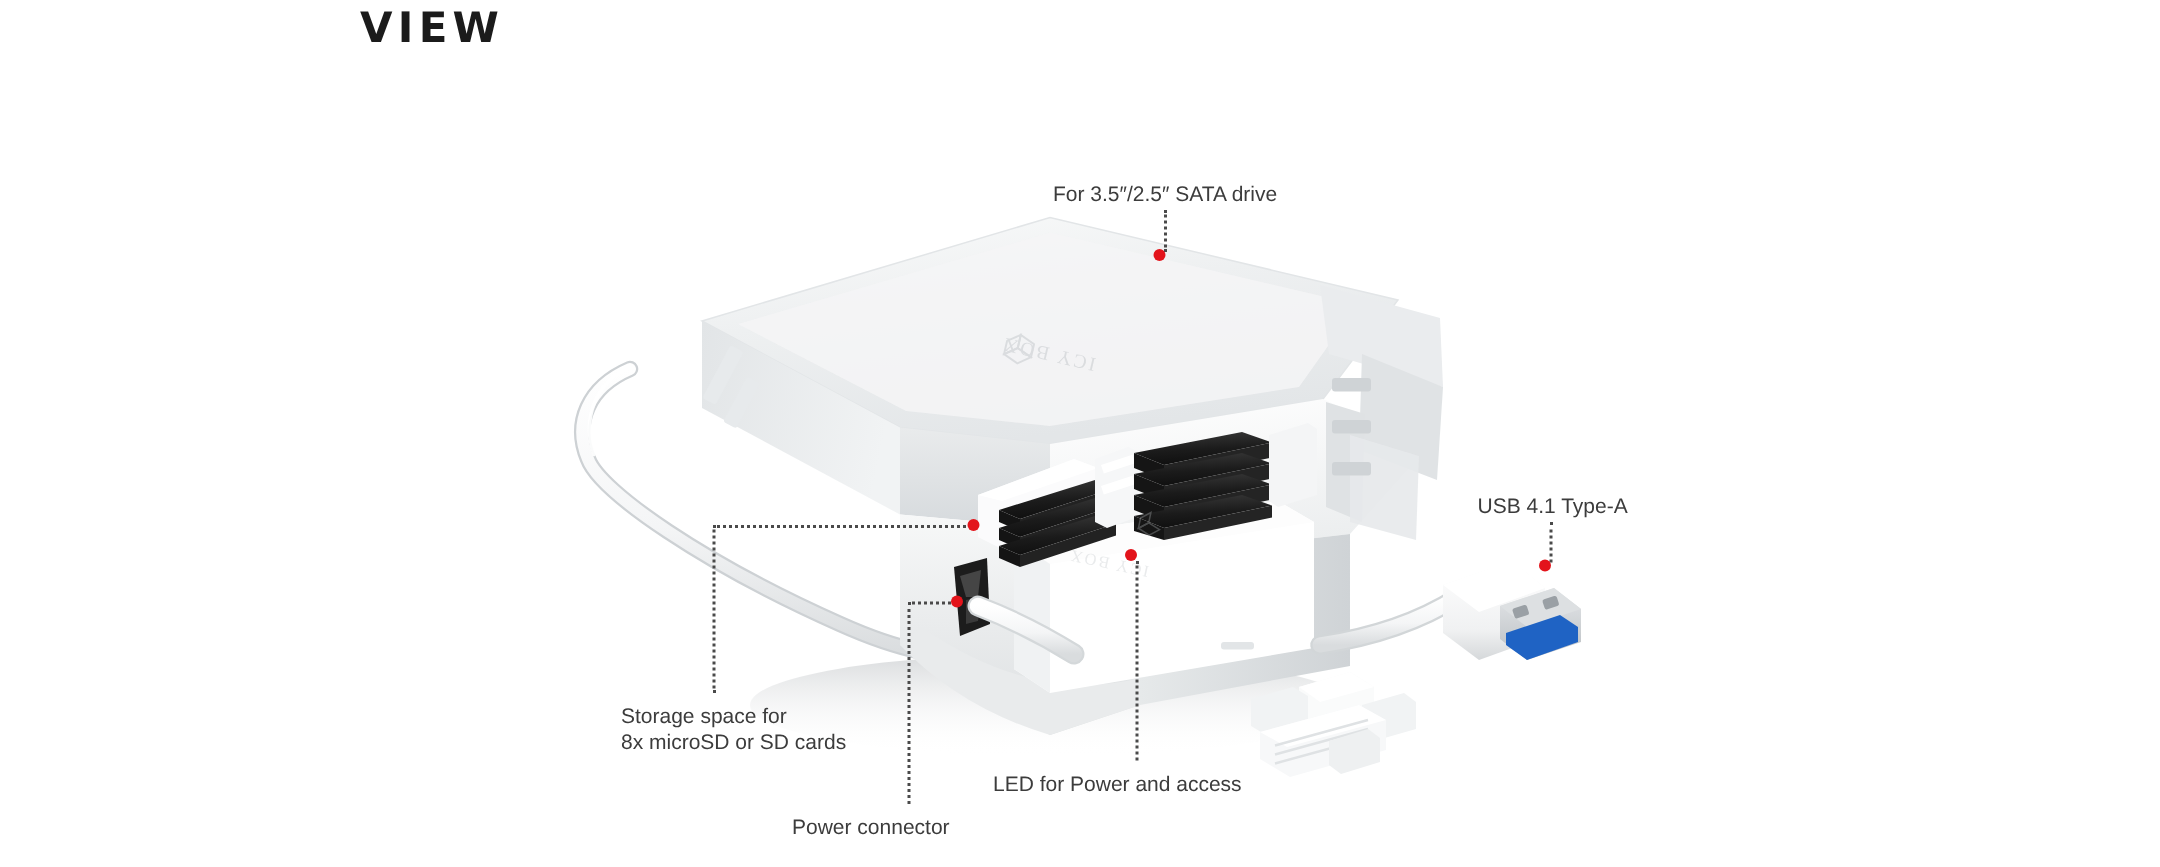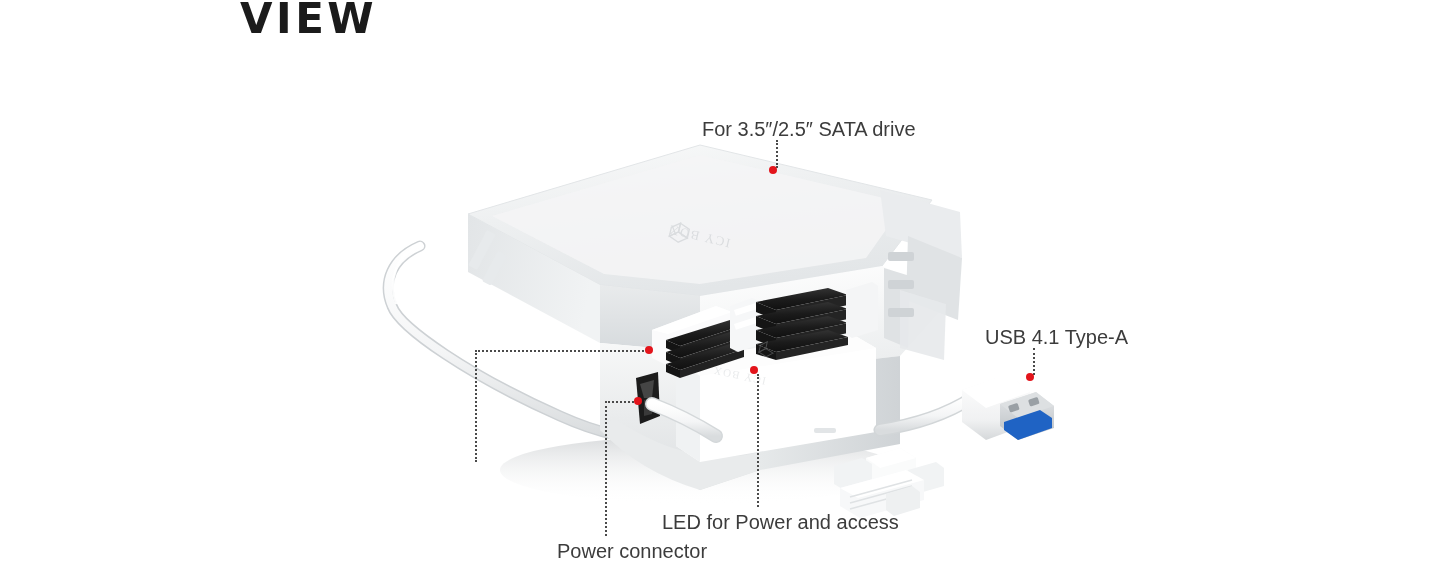--- a/index.html
+++ b/index.html
@@ -10,33 +10,33 @@
     font-family:"Liberation Sans", sans-serif;
     overflow:hidden;
     position:relative;
   }
   #stage{position:absolute;left:0;top:0;width:1440px;height:578px;}
 
   
   .heading{
     position:absolute;
     left:240px; top:2px;
-    font-size:42px;
+    font-size:28px;
     letter-spacing:3.5px;
     font-weight:700;
     color:#1b1b1b;
     font-family:"DejaVu Sans", sans-serif;
     line-height:34px;
     white-space:nowrap;
   }
 
   
   .callout-label{
     position:absolute;
-    font-size:20px;
+    font-size:14px;
     color:#3c3c3c;
     line-height:17px;
     white-space:pre-line;
     font-family:"Liberation Sans", sans-serif;
   }
 
   
   .lead-v{
     position:absolute;
     width:0;
@@ -269,25 +269,27 @@
   <div class="heading">VIEW</div>
 
   <div class="callout-label" style="left:702px;top:121px;">For 3.5″/2.5″ SATA drive</div>
   <div class="lead-v" style="left:776px;top:140px;height:28px;"></div>
   <div class="dot" style="left:769px;top:166px;"></div>
 
   <div class="callout-label" style="left:985px;top:329px;">USB 4.1 Type-A</div>
   <div class="lead-v" style="left:1033px;top:348px;height:27px;"></div>
   <div class="dot" style="left:1026px;top:373px;"></div>
 
+  <div class="callout-label" style="left:414px;top:469px;">Storage space for
+8x microSD or SD cards</div>
   <div class="lead-h" style="left:475px;top:350px;width:173px;"></div>
   <div class="lead-v" style="left:475px;top:350px;height:112px;"></div>
   <div class="dot" style="left:645px;top:346px;"></div>
 
-  <div class="callout-label" style="left:557px;top:543px;">Power connector</div>
+  <div class="callout-label" style="left:528px;top:543px;">Power connector</div>
   <div class="lead-h" style="left:605px;top:401px;width:32px;"></div>
   <div class="lead-v" style="left:605px;top:401px;height:135px;"></div>
   <div class="dot" style="left:634px;top:397px;"></div>
 
   <div class="callout-label" style="left:662px;top:514px;">LED for Power and access</div>
   <div class="lead-v" style="left:757px;top:374px;height:133px;"></div>
   <div class="dot" style="left:750px;top:366px;"></div>
 
 </div>
 

